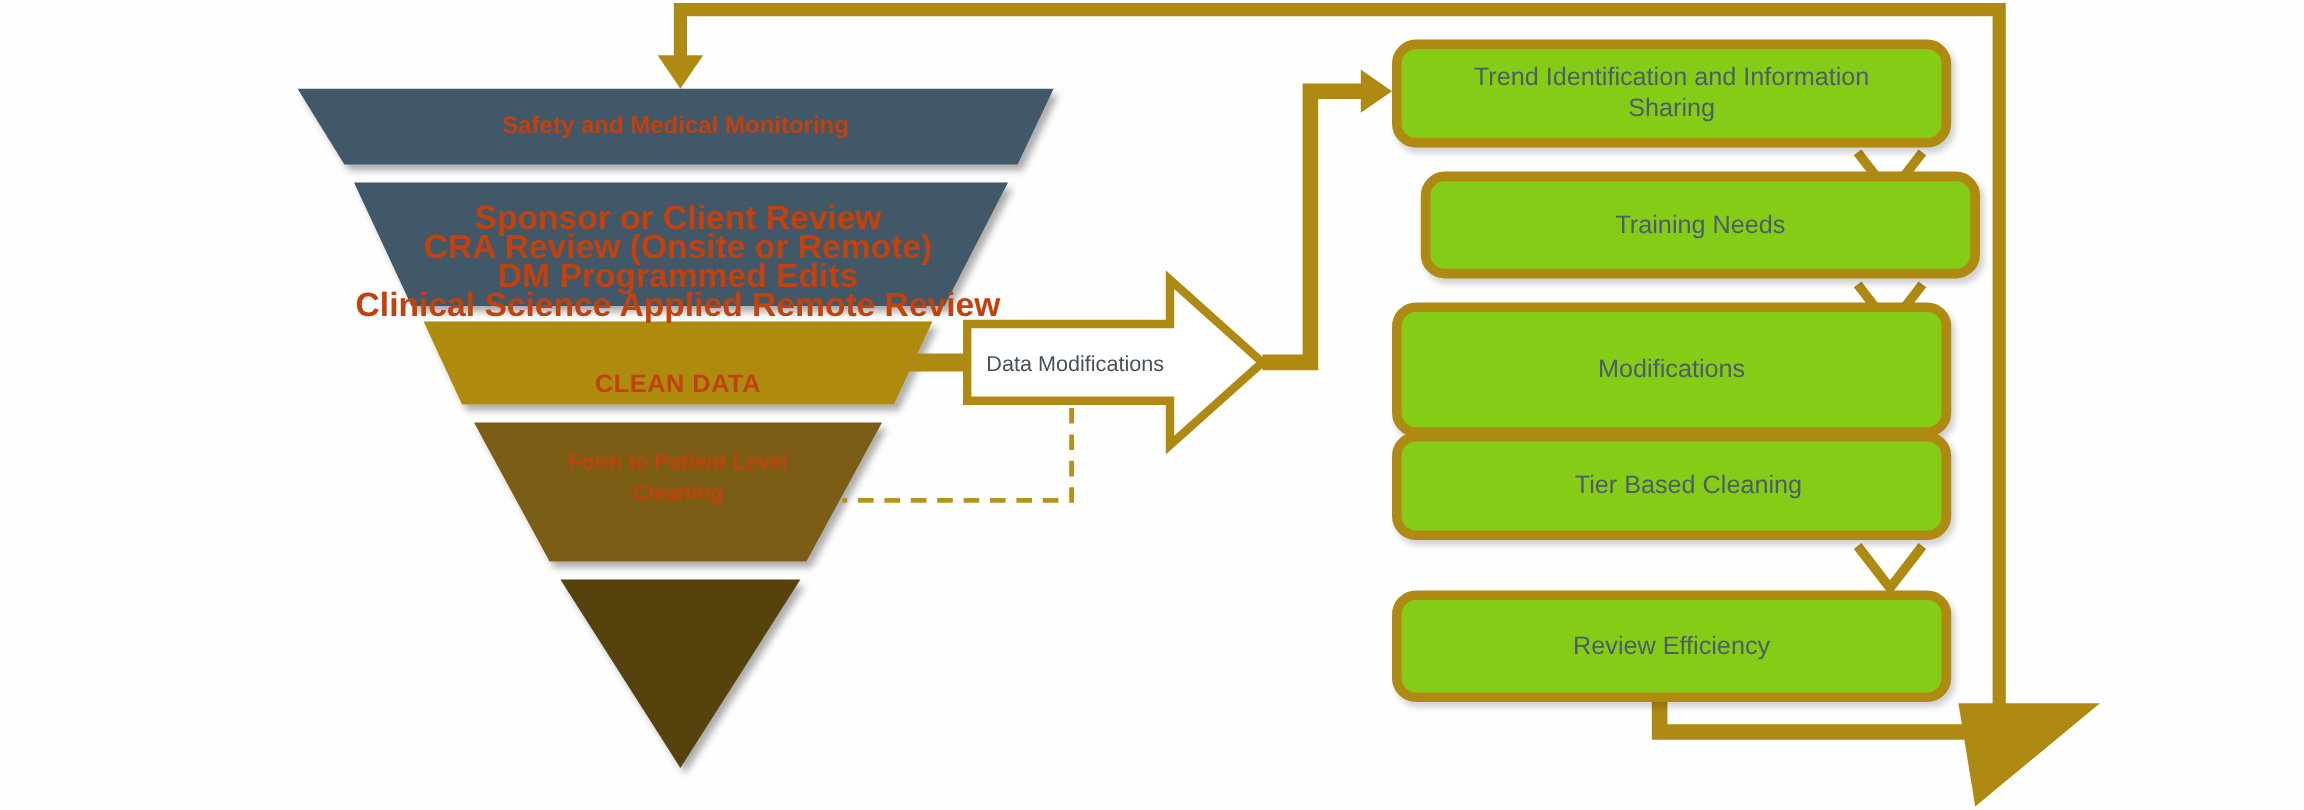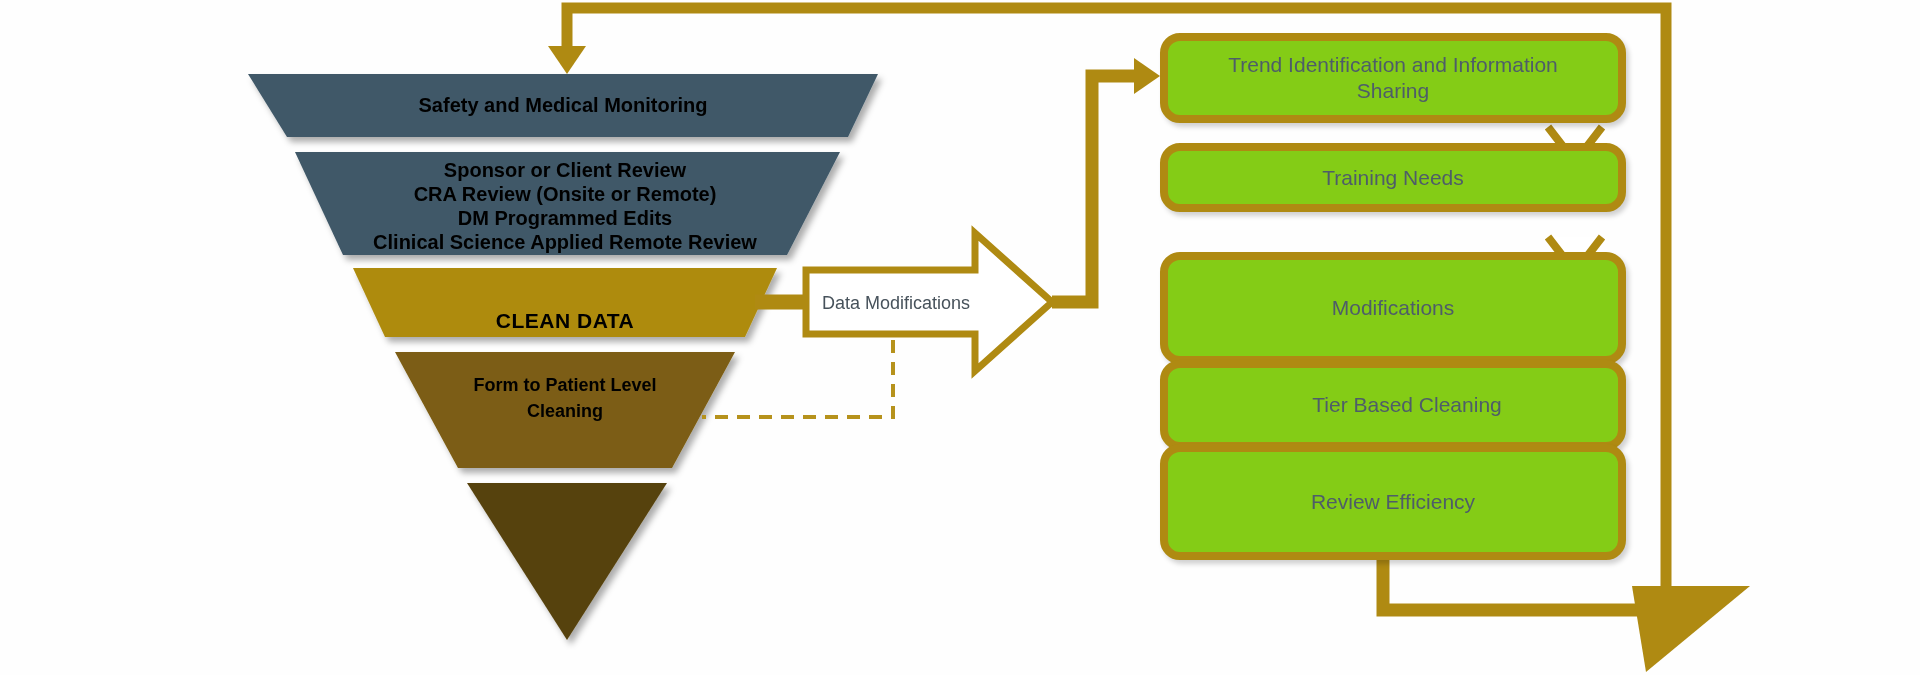--- a/index.html
+++ b/index.html
@@ -2,38 +2,38 @@
 <html><head>
 <meta charset="utf-8">
 <style>
   html,body{margin:0;padding:0;background:#ffffff;}
   #canvas{
     position:relative;width:1920px;height:675px;background:#fefefe;overflow:hidden;
     font-family:"Liberation Sans", sans-serif;
   }
   svg{position:absolute;left:0;top:0;}
   .lbl{position:absolute;text-align:center;white-space:pre-line;}
-  .funnel-lbl{color:#000000;font-weight:bold;}
+  .funnel-lbl{color:#c2410c;font-weight:bold;}
   .stage1{left:263px;top:92px;width:600px;font-size:20px;line-height:26px;}
-  .stage2{left:291px;top:158px;width:548px;font-size:20px;line-height:24px;}
+  .stage2{left:291px;top:170px;width:548px;font-size:28px;line-height:24px;}
   .stage3{left:385px;top:309px;width:360px;font-size:21px;letter-spacing:.5px;}
   .stage4{left:435px;top:372px;width:260px;font-size:18px;line-height:26px;}
   .stage5{left:485px;top:496px;width:160px;font-size:20px;line-height:27px;}
   .outcome-box{
     position:absolute;left:1160px;width:466px;box-sizing:border-box;
     border:8px solid #AF8A12;border-radius:20px;background:#84cc16;
     display:flex;align-items:center;justify-content:center;
     color:#4E5D69;font-size:21px;line-height:26px;text-align:center;white-space:pre-line;
     box-shadow:3px 4px 5px rgba(0,0,0,0.18);
   }
   .box1{top:33px;height:90px;}
-  .box2{top:143px;height:69px;}
+  .box2{top:143px;height:89px;margin-left:24px;}
   .box3{top:252px;height:112px;}
   .box4{top:360px;height:90px;padding-left:28px;}
-  .box5{top:444px;height:116px;}
+  .box5{top:492px;height:93px;}
   .dv-lbl{left:806px;top:272px;width:180px;height:62px;display:flex;align-items:center;justify-content:center;
     color:#47525B;font-size:18px;}
 </style>
 </head>
 <body>
 
 <div id="canvas">
 
   <svg width="1920" height="675" viewBox="0 0 1920 675">
     <defs>

